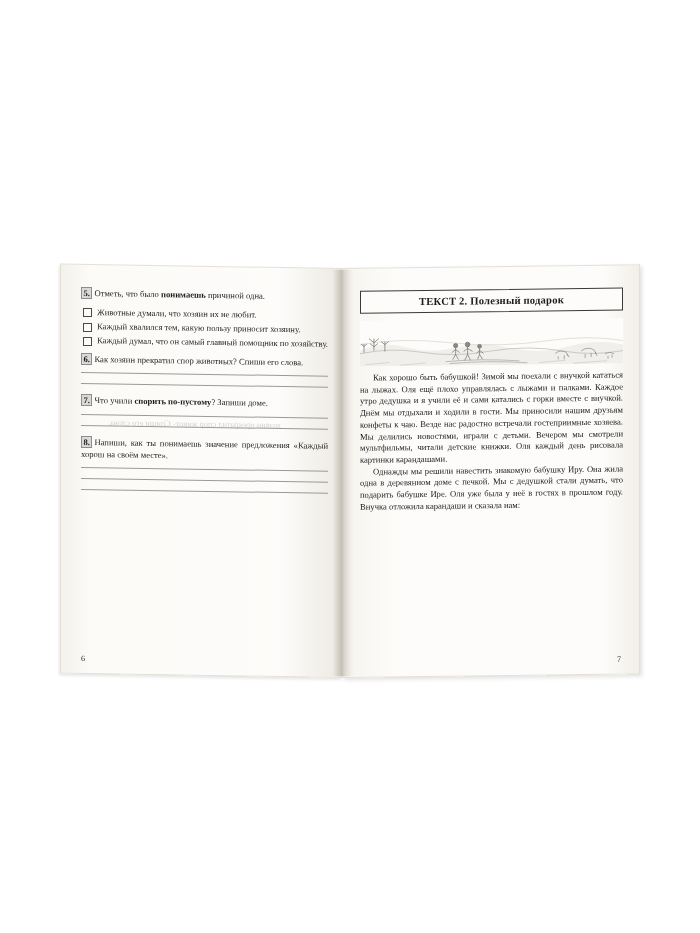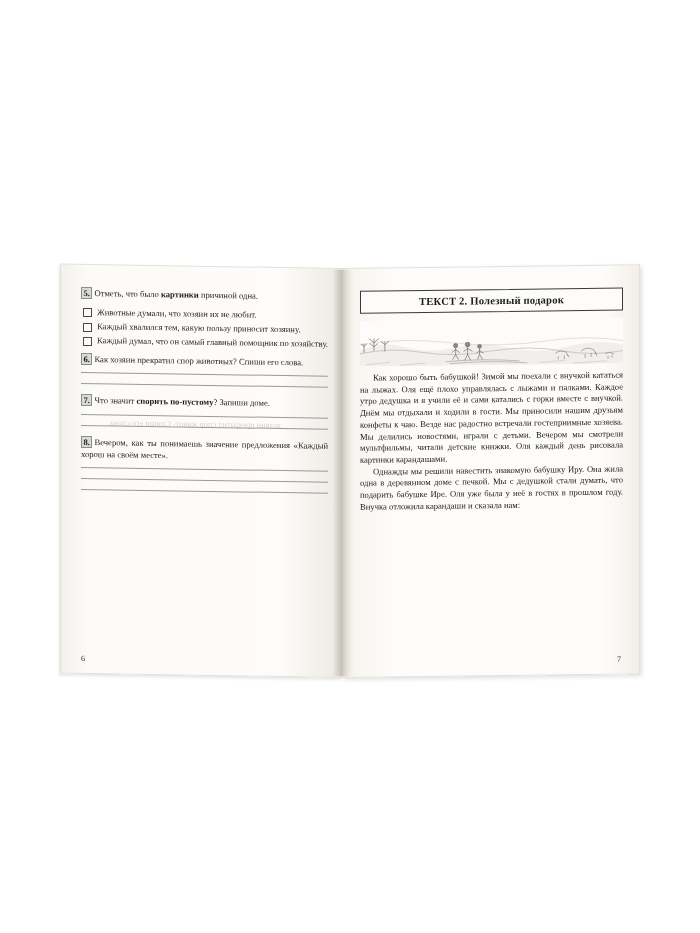--- a/index.html
+++ b/index.html
@@ -192,21 +192,21 @@
 <body>
 
 <div id="book">
 
   <div class="page" id="page-left">
     <div class="page-inner">
 
       <div class="ghost">хозяин прекратил спор живот- Спиши его слова.</div>
 
       <div class="task">
-        <span class="tasknum">5.</span><span>Отметь, что было </span><span class="b">картинки</span><span> причиной одна.</span>
+        <span class="tasknum">5.</span><span>Отметь, что было </span><span class="b">понимаешь</span><span> причиной одна.</span>
       </div>
 
       <div class="options">
         <div class="option">
           <span class="checkbox"></span>
           <span class="option-text">Животные думали, что хозяин их не любит.</span>
         </div>
         <div class="option">
           <span class="checkbox"></span>
           <span class="option-text">Каждый хвалился тем, какую пользу приносит хозяину.</span>
@@ -219,29 +219,29 @@
 
       <div class="task">
         <span class="tasknum">6.</span><span>Как хозяин прекратил спор животных? Спиши его слова.</span>
       </div>
       <div class="lines">
         <div class="wline"></div>
         <div class="wline"></div>
       </div>
 
       <div class="task">
-        <span class="tasknum">7.</span><span>Что значит </span><span class="b">спорить по-пустому</span><span>? Запиши доме.</span>
+        <span class="tasknum">7.</span><span>Что учили </span><span class="b">спорить по-пустому</span><span>? Запиши доме.</span>
       </div>
       <div class="lines">
         <div class="wline"></div>
         <div class="wline"></div>
       </div>
 
       <div class="task">
-        <span class="tasknum">8.</span><span>Вечером, как ты понимаешь значение предложения «Каждый хорош на своём месте».</span>
+        <span class="tasknum">8.</span><span>Напиши, как ты понимаешь значение предложения «Каждый хорош на своём месте».</span>
       </div>
       <div class="lines">
         <div class="wline"></div>
         <div class="wline"></div>
         <div class="wline"></div>
       </div>
 
       <div class="pagenum-left">6</div>
     </div>
   </div>

